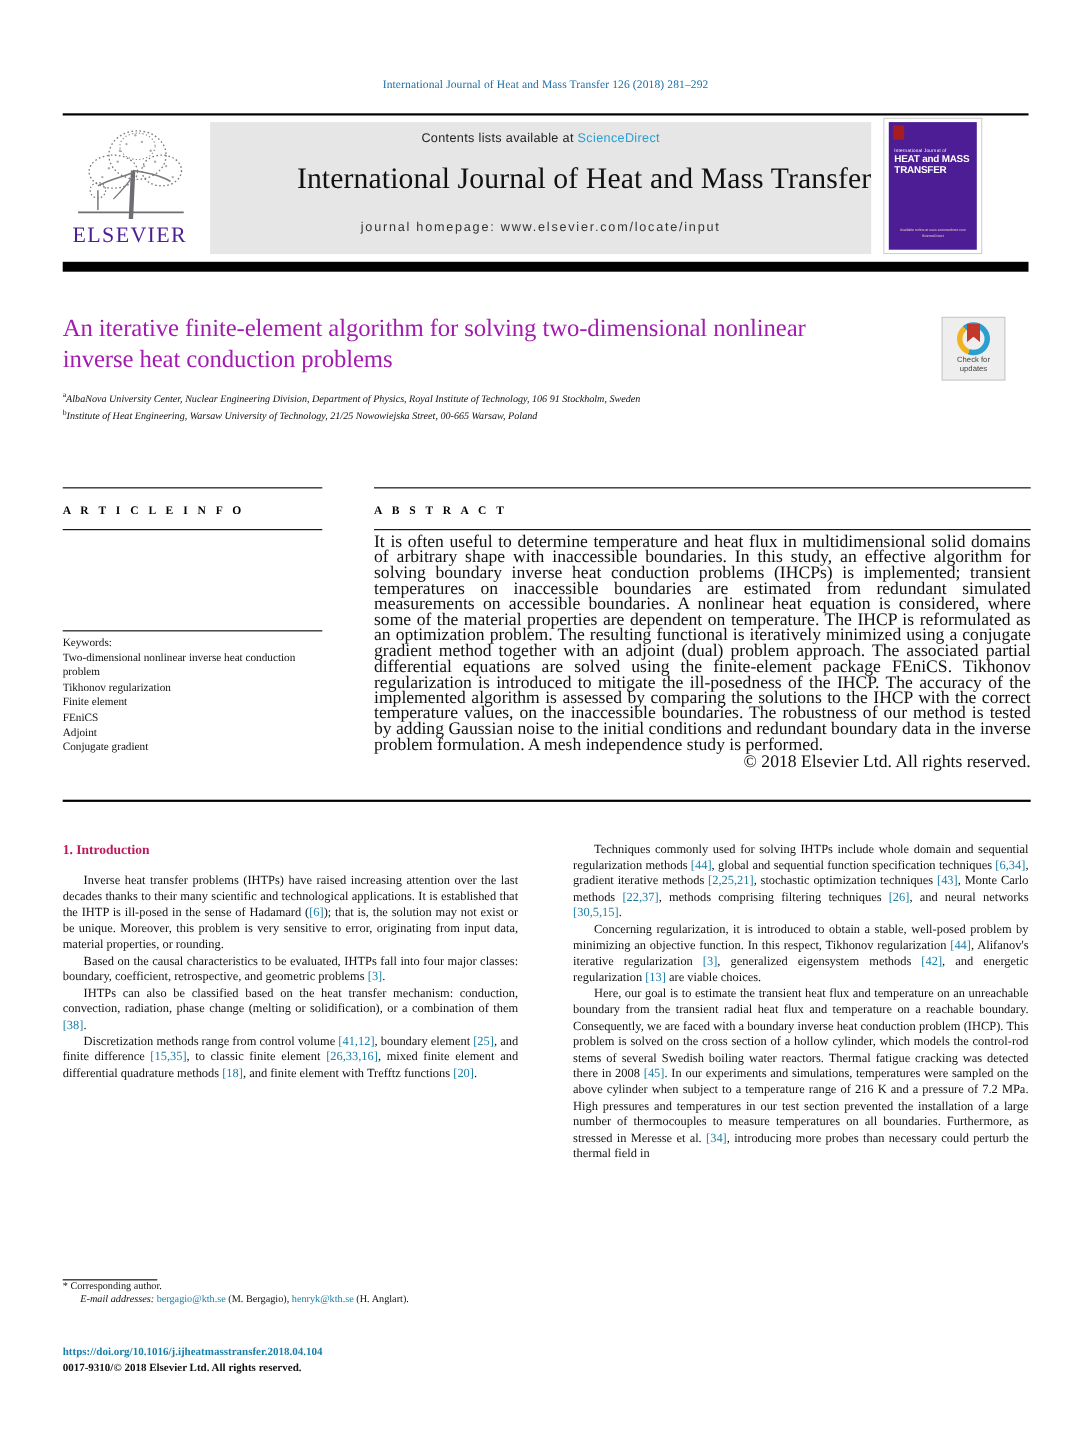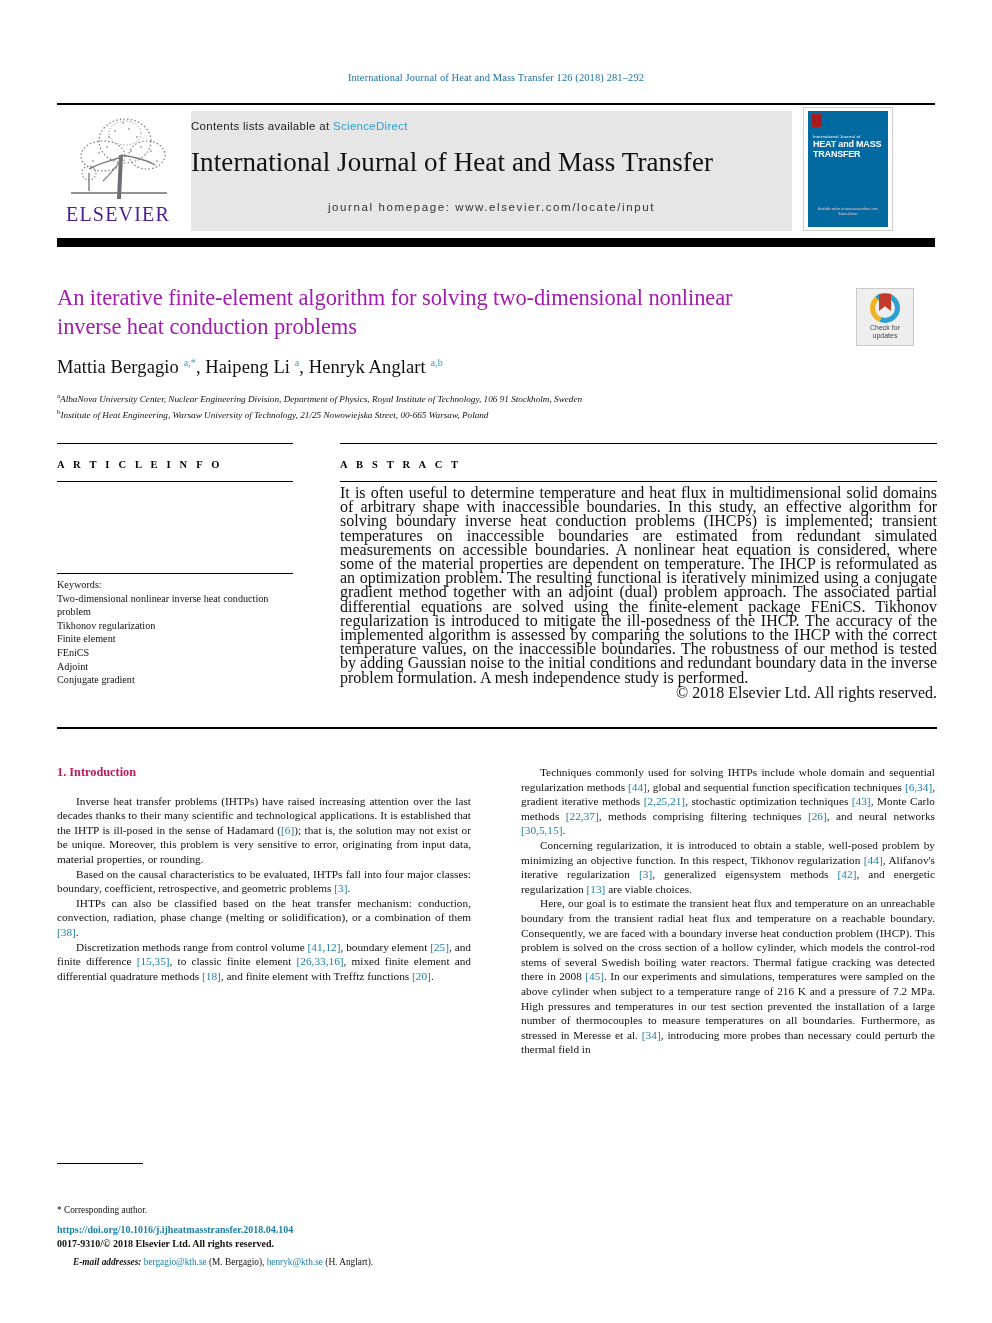--- a/index.html
+++ b/index.html
@@ -70,33 +70,34 @@
   .grey-band {
     position: absolute;
     left: 134px; top: 8px;
     width: 601px; height: 120px;
     background: #e6e6e6;
   }
   .contents-line {
     position: absolute;
     left: 0; top: 9px;
     width: 601px;
+    text-align: center;
     font-family: "Liberation Sans", sans-serif;
     font-size: 11.5px;
     color: #222;
     letter-spacing: 0.3px;
   }
   .contents-line .sd {
     color: #2a9fd0;
   }
   .journal-title {
     position: absolute;
     left: 0; top: 36px;
     width: 601px;
-    text-align: left;
+    text-align: right;
     font-family: "Liberation Serif", serif;
     font-size: 27px;
     color: #111;
     letter-spacing: 0.1px;
   }
   .journal-home {
     position: absolute;
     left: 0; top: 90px;
     width: 601px;
     text-align: center;
@@ -111,21 +112,21 @@
     width: 90px; height: 124px;
     background: #ffffff;
     border: 1px solid #cfcfcf;
     box-sizing: border-box;
     overflow: hidden;
   }
   .cover-inner {
     position: absolute;
     left: 4px; top: 3px;
     width: 80px; height: 116px;
-    background: #0369a1;
+    background: #4c1d95;
   }
   .cover-els {
     position: absolute;
     left: 4px; top: 3px;
     width: 10px; height: 13px;
     background: #a81c20;
   }
   .cover-ij {
     position: absolute;
     left: 5px; top: 23px;
@@ -329,23 +330,23 @@
     font-size: 9.3px;
     line-height: 12.4px;
     color: #111;
   }
   .footnote-rule {
     position: absolute;
     left: 57px; top: 1163px;
     width: 86px; height: 1px;
     background: #000;
   }
-  .fn-row { padding-left: 16px; text-indent: -16px; margin-top: 40px; }
+  .fn-row { padding-left: 16px; text-indent: -16px; }
   .fn-row .star { letter-spacing: 0; }
-  .fn-em { font-style: italic; font-weight: bold; }
+  .fn-em { font-style: italic; font-weight: normal; }
 
   .footer {
     position: absolute;
     left: 57px; top: 1223px;
     width: 430px;
     font-family: "Liberation Serif", serif;
     font-size: 10px;
     line-height: 14px;
     color: #111;
   }
@@ -422,21 +423,20 @@
     <div class="paper-title">An iterative finite-element algorithm for solving two-dimensional nonlinear inverse heat conduction problems</div>
 
     <div class="crossmark">
       <div class="cm-ring">
         <div class="cm-ring-hole"></div>
         <div class="cm-book"></div>
       </div>
       <div class="cm-label">Check for updates</div>
     </div>
 
-    <div class="authors">Mattia Bergagio <sup>a,*</sup>, Haipeng Li <sup>a</sup>, Henryk Anglart <sup>a,b</sup></div>
 
     <div class="affil">
       <div><sup>a</sup><span>AlbaNova University Center, Nuclear Engineering Division, Department of Physics, Royal Institute of Technology, 106 91 Stockholm, Sweden</span></div>
       <div><sup>b</sup><span>Institute of Heat Engineering, Warsaw University of Technology, 21/25 Nowowiejska Street, 00-665 Warsaw, Poland</span></div>
     </div>
   </div>
 
   <div class="sec-head" style="left:57px; top:459px;">A R T I C L E   I N F O</div>
   <div class="sec-head" style="left:340px; top:459px;">A B S T R A C T</div>
 

